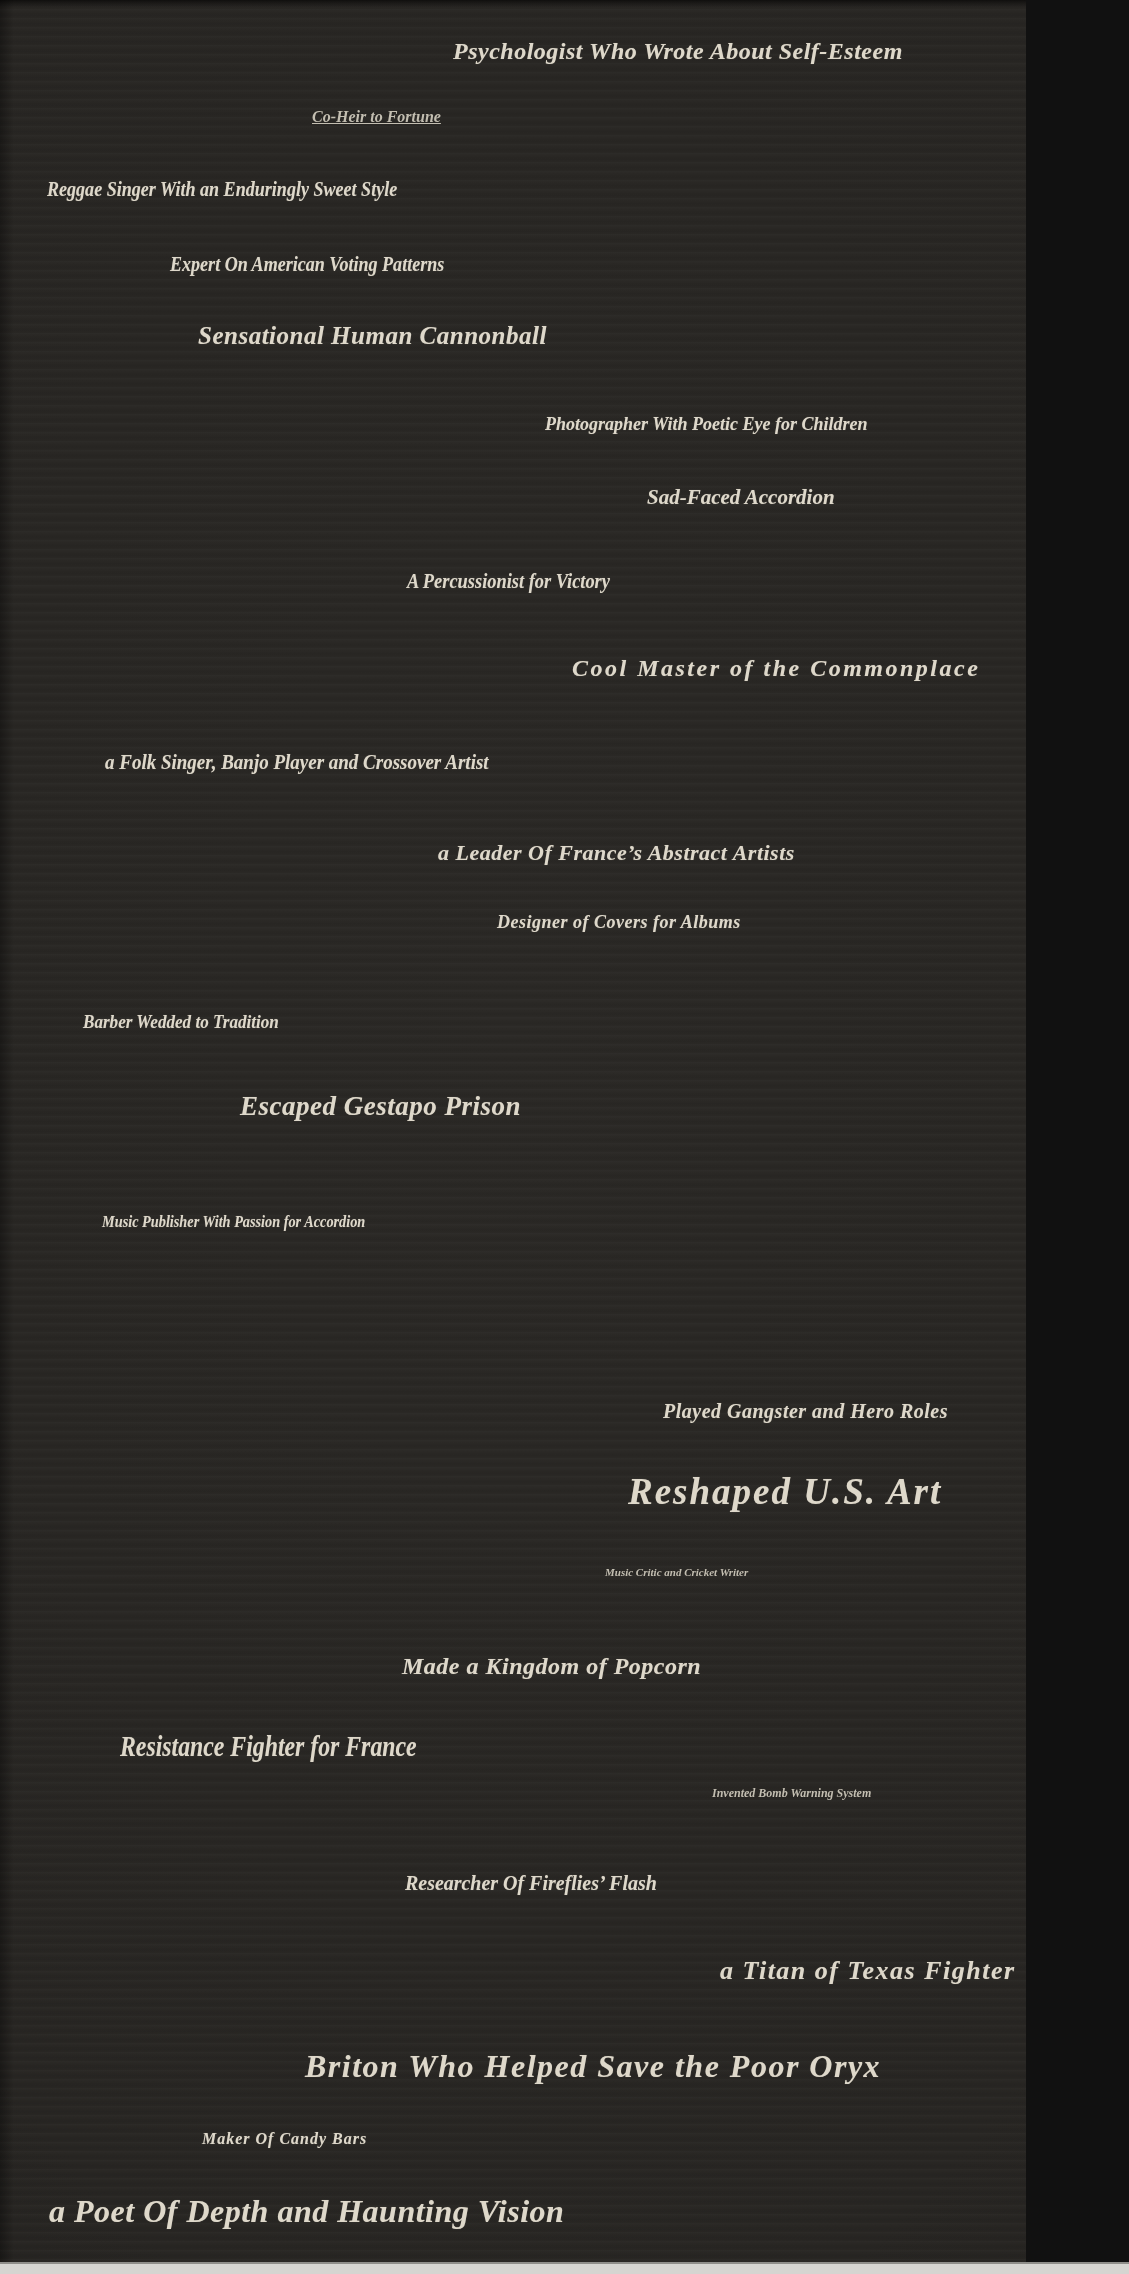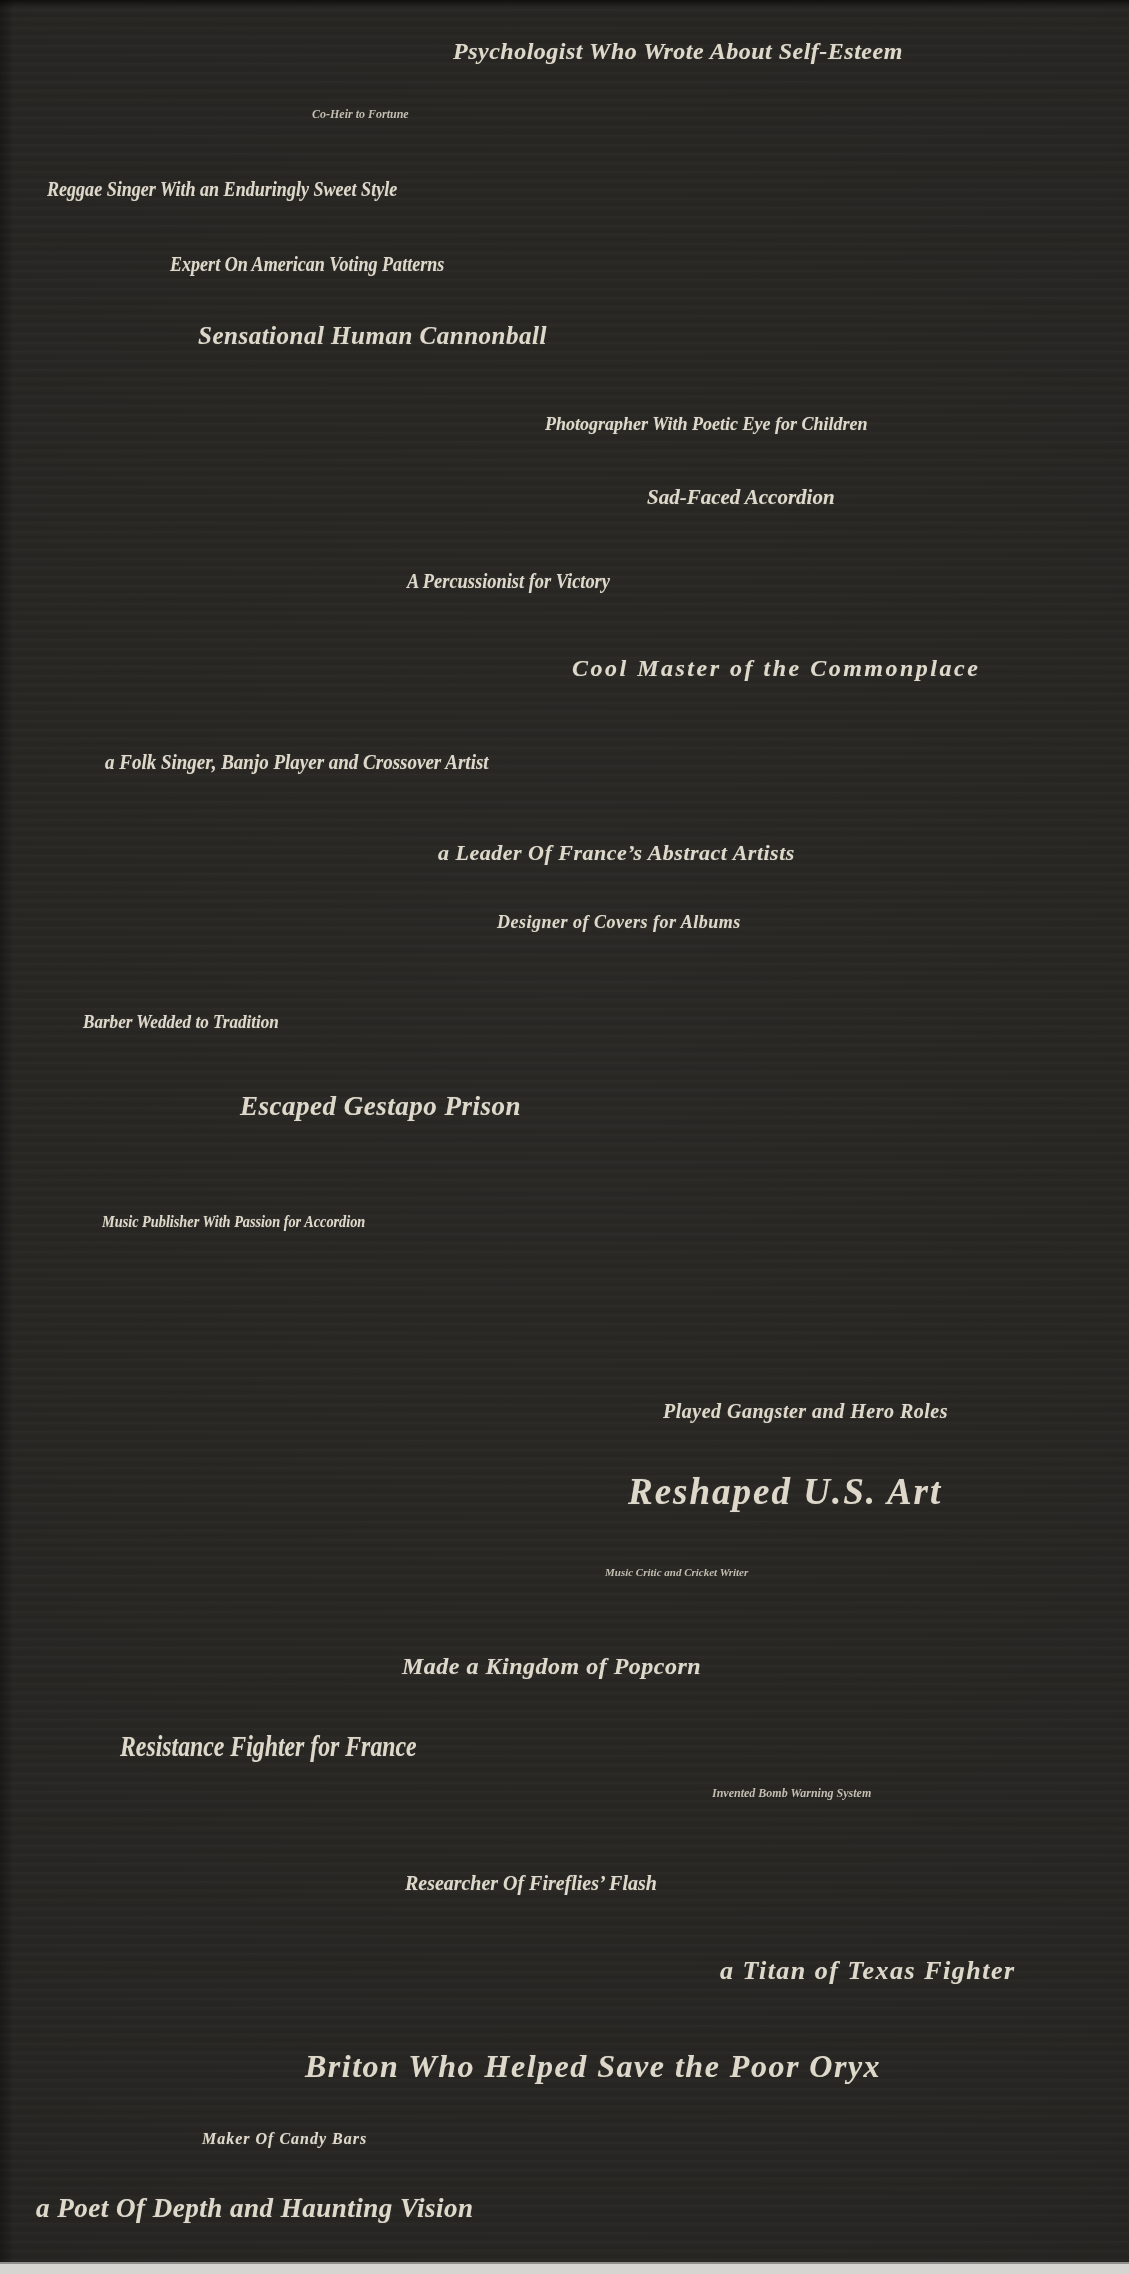--- a/index.html
+++ b/index.html
@@ -7,21 +7,21 @@
     position: relative;
     width: 1129px;
     height: 2274px;
     overflow: hidden;
     font-family: "Liberation Serif", serif;
   }
   
   #poster {
     position: absolute;
     left: 0; top: 0;
-    width: 1129px;
+    width: 1026px;
     height: 2264px;
     background:
       repeating-linear-gradient(180deg,
         rgba(255,255,255,0.02) 0px, rgba(255,255,255,0.00) 3px,
         rgba(0,0,0,0.05) 6px, rgba(255,255,255,0.00) 9px),
       radial-gradient(ellipse 140% 110% at 50% 45%,
         #2b2926 0%, #282623 55%, #211f1d 88%, #1b1a18 100%);
   }
   #poster::before { 
     content: "";
@@ -48,21 +48,21 @@
     font-style: italic;
     font-weight: bold;
     color: #ded8ca;
     text-shadow: 0 0 1px rgba(222,216,202,0.35);
     transform-origin: 0 50%;
     line-height: 1.1;
   }
   .dim { color: #c3beb1; text-shadow: none; }
 
   .L0  { left: 453px;  top: 38px;   font-size: 24px; letter-spacing: 0.5px; }
-  .L1  { left: 312px;  top: 108px;  font-size: 12px; }
+  .L1  { left: 312px;  top: 108px;  font-size: 16px; text-decoration: underline; }
   .L2  { left: 47px;   top: 178px;  font-size: 21px; transform: scaleX(0.86); }
   .L3  { left: 170px;  top: 253px;  font-size: 21px; transform: scaleX(0.86); }
   .L4  { left: 198px;  top: 322px;  font-size: 25px; letter-spacing: 0.5px; }
   .L5  { left: 545px;  top: 415px;  font-size: 18px; }
   .L6  { left: 647px;  top: 486px;  font-size: 21px; }
   .L7  { left: 407px;  top: 570px;  font-size: 20px; transform: scaleX(0.92); }
   .L8  { left: 572px;  top: 655px;  font-size: 24px; letter-spacing: 2.5px; }
   .L9  { left: 105px;  top: 751px;  font-size: 20px; transform: scaleX(0.95); }
   .L10 { left: 438px;  top: 841px;  font-size: 22px; letter-spacing: 0.5px; }
   .L11 { left: 497px;  top: 913px;  font-size: 18px; letter-spacing: 0.5px; }
@@ -73,21 +73,21 @@
   .L16 { left: 663px;  top: 1400px; font-size: 20px; letter-spacing: 0.5px; }
   .L17 { left: 628px;  top: 1472px; font-size: 37px; letter-spacing: 2px; }
   .L18 { left: 605px;  top: 1566px; font-size: 11px; }
   .L19 { left: 402px;  top: 1653px; font-size: 24px; letter-spacing: 0.5px; }
   .L20 { left: 120px;  top: 1731px; font-size: 29px; transform: scaleX(0.82); }
   .L21 { left: 712px;  top: 1787px; font-size: 12px; }
   .L22 { left: 405px;  top: 1872px; font-size: 21px; transform: scaleX(0.95); }
   .L23 { left: 720px;  top: 1957px; font-size: 26px; letter-spacing: 1.5px; }
   .L24 { left: 305px;  top: 2049px; font-size: 32px; letter-spacing: 1.5px; }
   .L25 { left: 202px;  top: 2130px; font-size: 16px; letter-spacing: 1px; }
-  .L26 { left: 36px;   top: 2194px; font-size: 27px; letter-spacing: 0.5px; }
+  .L26 { left: 49px;   top: 2194px; font-size: 32px; letter-spacing: 0.5px; }
 </style>
 </head>
 <body>
 
 <div id="stage">
   <div id="poster">
     <div class="line L0">Psychologist Who Wrote About Self-Esteem</div>
     <div class="line L1 dim">Co-Heir to Fortune</div>
     <div class="line L2">Reggae Singer With an Enduringly Sweet Style</div>
     <div class="line L3">Expert On American Voting Patterns</div>

